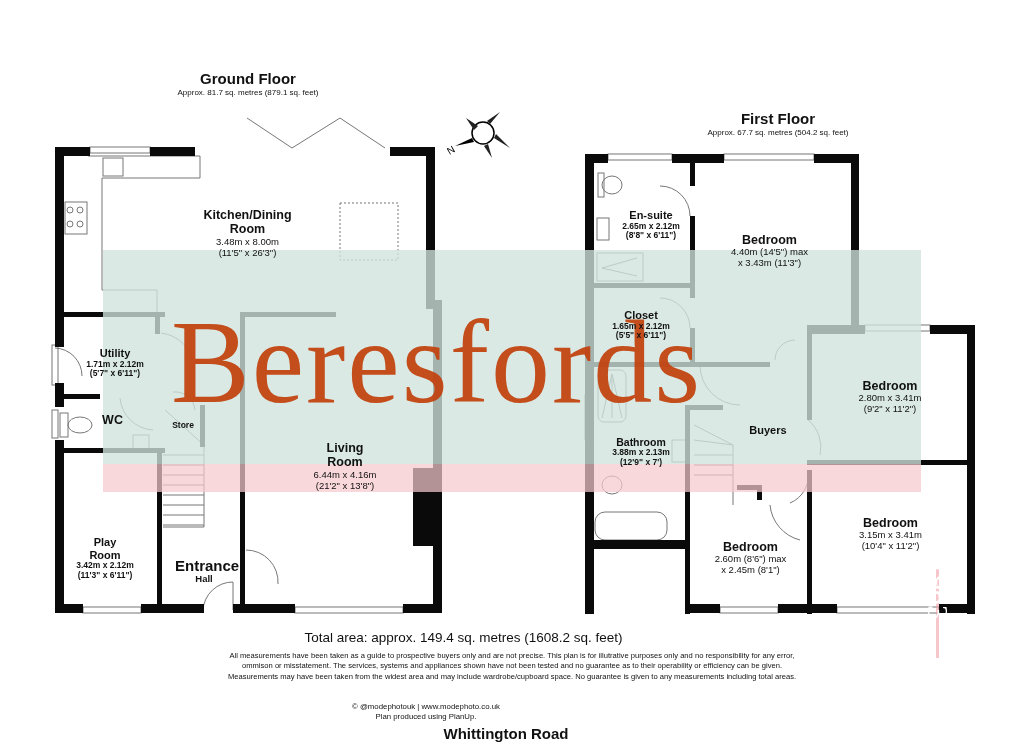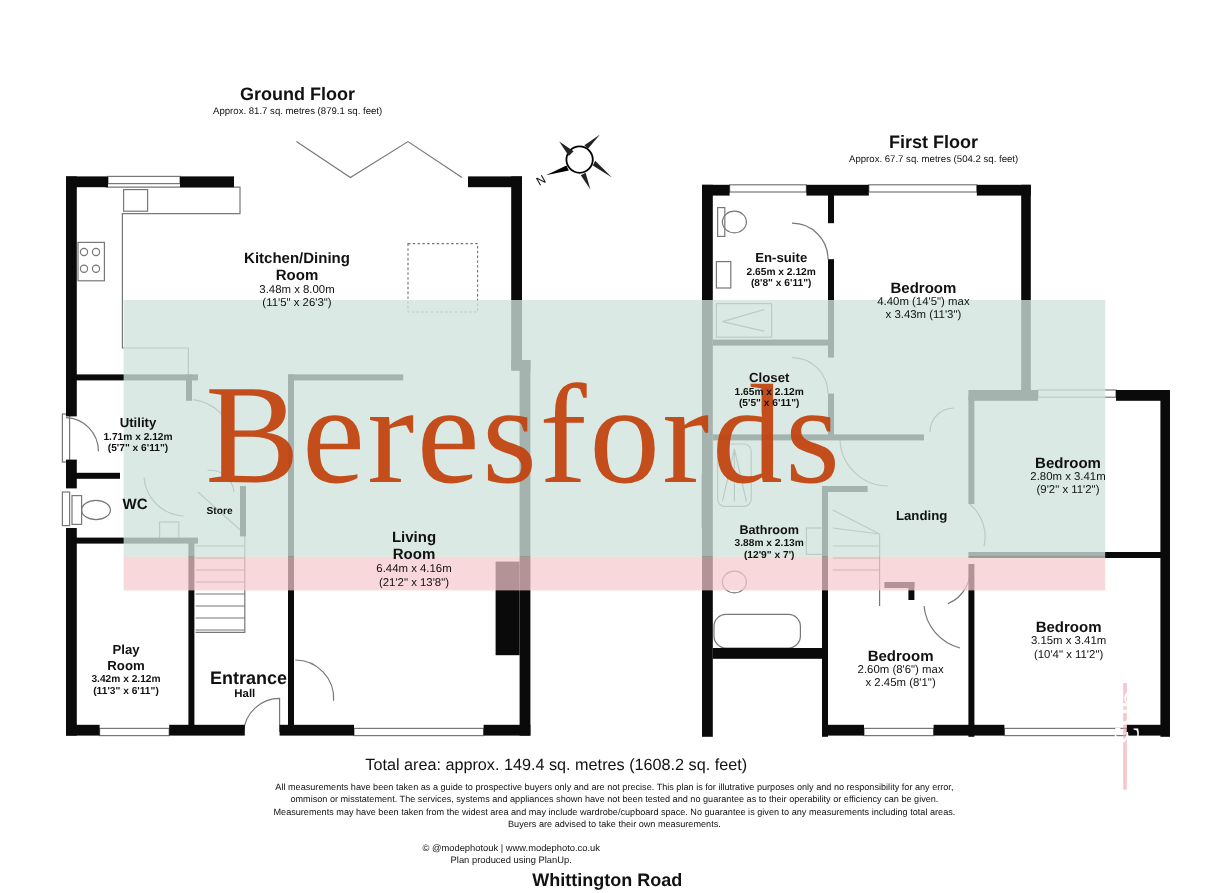--- a/index.html
+++ b/index.html
@@ -215,21 +215,21 @@
   <span class="name">Closet</span>
   <span class="dim">1.65m x 2.12m</span>
   <span class="dim">(5'5" x 6'11")</span>
 </div>
 <div class="room" style="left:840px;top:379px;width:100px;">
   <span class="name">Bedroom</span>
   <span class="dim">2.80m x 3.41m</span>
   <span class="dim">(9'2" x 11'2")</span>
 </div>
 <div class="room small" style="left:738px;top:424px;width:60px;">
-  <span class="name">Landing</span>
+  <span class="name">Buyers</span>
 </div>
 <div class="room small" style="left:602px;top:436px;width:78px;">
   <span class="name" style="font-size:10.5px;">Bathroom</span>
   <span class="dim">3.88m x 2.13m</span>
   <span class="dim">(12'9" x 7')</span>
 </div>
 <div class="room" style="left:698px;top:540px;width:105px;">
   <span class="name">Bedroom</span>
   <span class="dim">2.60m (8'6") max</span>
   <span class="dim">x 2.45m (8'1")</span>
@@ -238,19 +238,18 @@
   <span class="name">Bedroom</span>
   <span class="dim">3.15m x 3.41m</span>
   <span class="dim">(10'4" x 11'2")</span>
 </div>
 
 <div class="total">Total area: approx. 149.4 sq. metres (1608.2 sq. feet)</div>
 <div class="disc">
   <div>All measurements have been taken as a guide to prospective buyers only and are not precise. This plan is for illutrative purposes only and no responsibility for any error,</div>
   <div>ommison or misstatement. The services, systems and appliances shown have not been tested and no guarantee as to their operability or efficiency can be given.</div>
   <div>Measurements may have been taken from the widest area and may include wardrobe/cupboard space. No guarantee is given to any measurements including total areas.</div>
-  <div>Buyers are advised to take their own measurements.</div>
 </div>
 <div class="credit">
   <div>© @modephotouk | www.modephoto.co.uk</div>
   <div>Plan produced using PlanUp.</div>
 </div>
 <div class="address">Whittington Road</div>
 
 </body></html>

